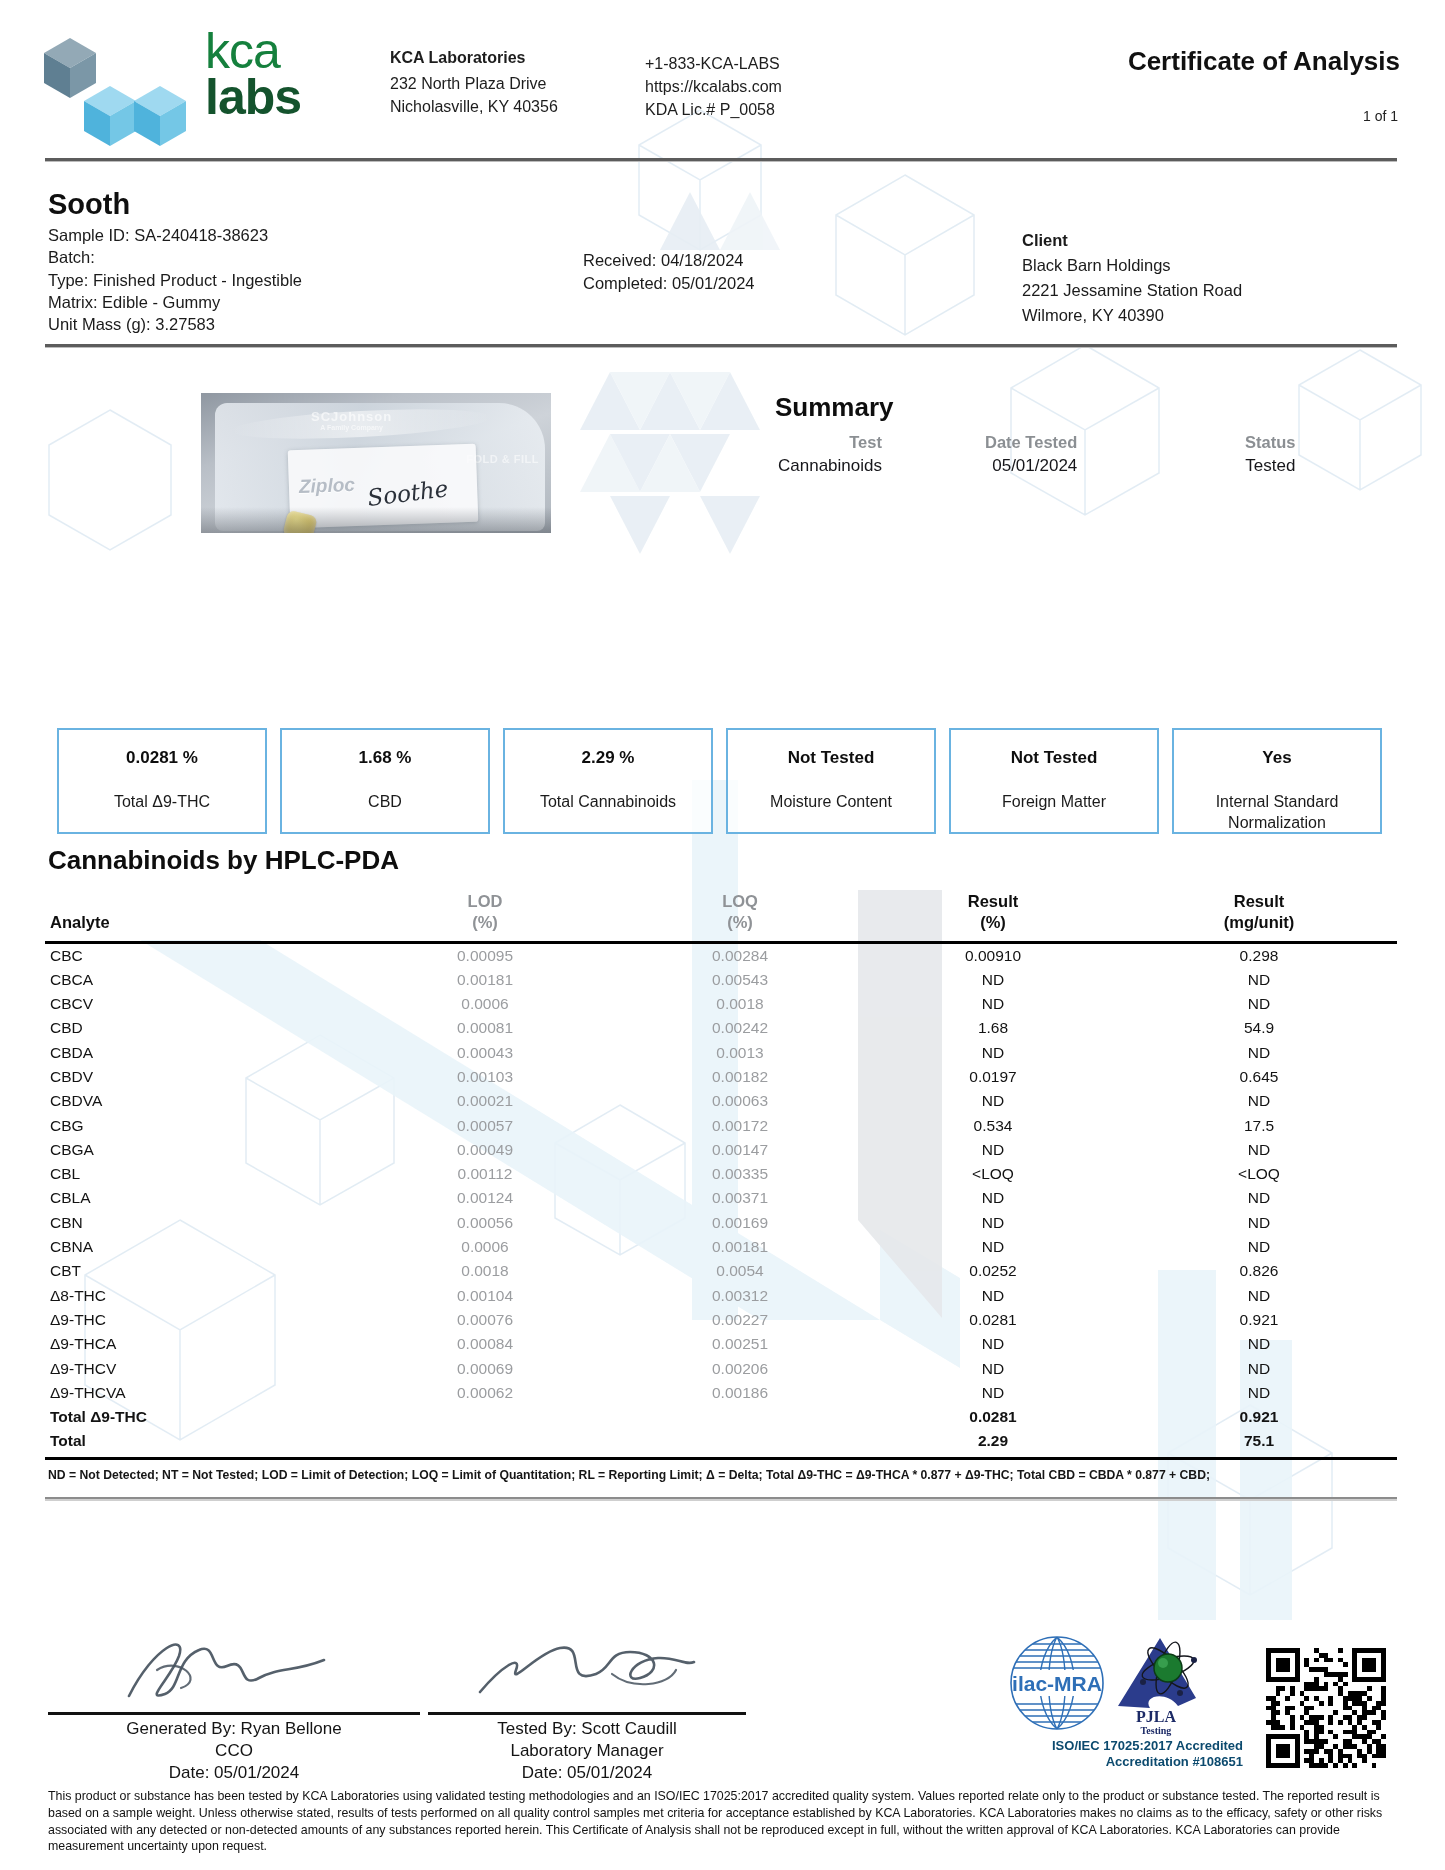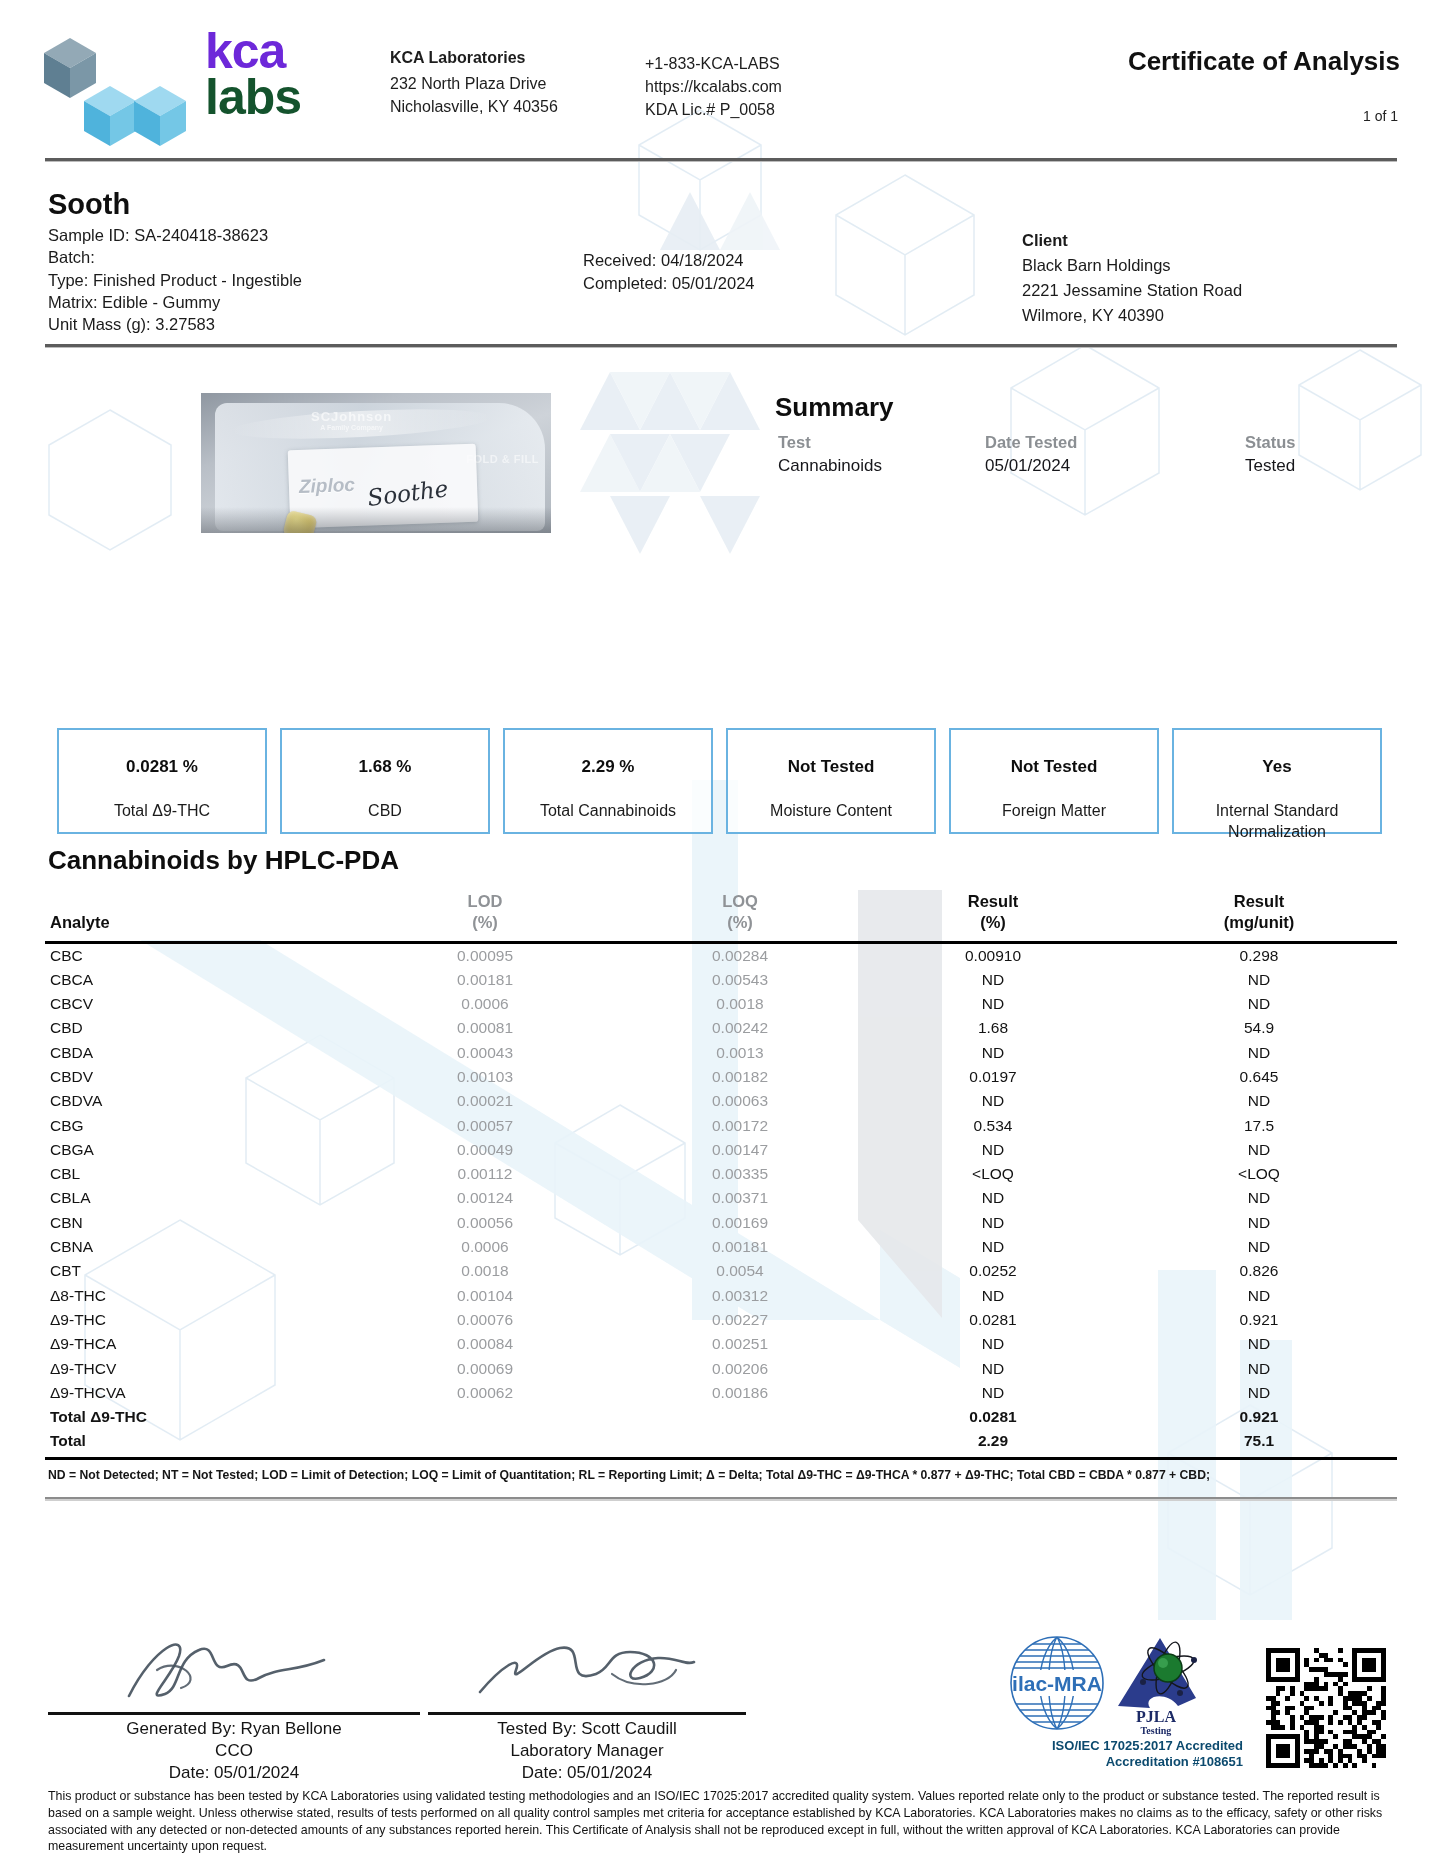--- a/index.html
+++ b/index.html
@@ -8,21 +8,21 @@
     position:relative; width:1445px; height:1870px; overflow:hidden;
     background:#fff; font-family:"Liberation Sans", sans-serif; color:#1a1a1a;
   }
   .abs { position:absolute; }
   .watermark { position:absolute; left:0; top:0; z-index:0; }
   .z { position:absolute; z-index:1; }
 
   
   .logo-cubes { left:32px; top:30px; }
   .logo-text { left:205px; top:28px; line-height:.92; }
-  .logo-kca  { font-size:50px; font-weight:bold; color:#6d28d9; letter-spacing:-1px; display:block; }
+  .logo-kca  { font-size:50px; font-weight:normal; color:#15803d; letter-spacing:-1px; display:block; }
   .logo-labs { font-size:50px; font-weight:bold; color:#14532d; letter-spacing:-1px; display:block; }
   .company { left:390px; top:46px; font-size:16px; line-height:23px; color:#1d1d1d; }
   .company .name { font-size:16px; font-weight:bold; margin-bottom:3px; }
   .contact { left:645px; top:52px; font-size:16px; line-height:23px; color:#1d1d1d; }
   .doc-title { right:45px; top:46px; font-size:26px; font-weight:bold; text-align:right; color:#111; }
   .page-num { right:47px; top:108px; font-size:14px; color:#222; }
 
   .rule { left:45px; width:1352px; height:3px; border-top:3px solid #5c5c5c; border-bottom:1px solid #bcbcbc; background:#fff; }
   .rule1 { top:158px; } .rule2 { top:344px; }
 
@@ -57,29 +57,29 @@
     background:radial-gradient(circle at 32% 28%, #f4e68d, #e2ca62 62%, #c9a83e);
     box-shadow:0 1px 2px rgba(60,60,40,.35), inset 0 0 6px rgba(255,255,255,.7); }
   .g1{left:0;top:14px;transform:rotate(-8deg);} .g2{left:34px;top:10px;transform:rotate(5deg);}
   .g3{left:70px;top:6px;transform:rotate(-4deg);} .g4{left:104px;top:10px;transform:rotate(9deg);}
   .g5{left:58px;top:-16px;transform:rotate(14deg);width:30px;height:26px;}
   .photo-shadow { position:absolute; left:0; bottom:0; width:100%; height:26px;
     background:linear-gradient(rgba(70,76,84,0),rgba(70,76,84,.45)); }
 
   
   .summary-title { left:775px; top:392px; font-size:26px; font-weight:bold; color:#0e0e0e; }
-  .sum-col { top:430px; }
+  .sum-col { top:430px;text-align:right; }
   .sum-col .lab { font-size:16.5px; font-weight:bold; color:#8b8f93; line-height:24px; }
   .sum-col .val { font-size:17px; color:#16161a; line-height:24px; }
   .sc0 { left:778px; } .sc1 { left:985px; } .sc2 { left:1245px; }
 
   
   .boxes { left:57px; top:728px; width:1333px; display:flex; gap:13px; }
   .rbox { width:210px; height:106px; border:2px solid #6ab3e1; background:rgba(255,255,255,.75);
-    text-align:center; padding-top:27px; }
+    text-align:center; padding-top:18px; }
   .rbox-value { font-size:17px; font-weight:bold; color:#0e0e0e; }
   .rbox-label { font-size:16px; color:#1b1b1b; margin-top:23px; line-height:21px; padding:0 8px; }
 
   
   .analysis-title { left:48px; top:845px; font-size:26px; font-weight:bold; color:#0e0e0e; }
   .analysis-table { left:45px; top:886px; width:1352px; border-collapse:collapse; table-layout:fixed; }
   .analysis-table col.w0{width:310px;} .analysis-table col.w1{width:260px;}
   .analysis-table col.w2{width:250px;} .analysis-table col.w3{width:256px;} .analysis-table col.w4{width:276px;}
   .analysis-table th { vertical-align:bottom; padding-bottom:8px; border-bottom:3px solid #000;
     font-size:16.5px; font-weight:bold; color:#0f0f0f; line-height:21px; height:56px; }

